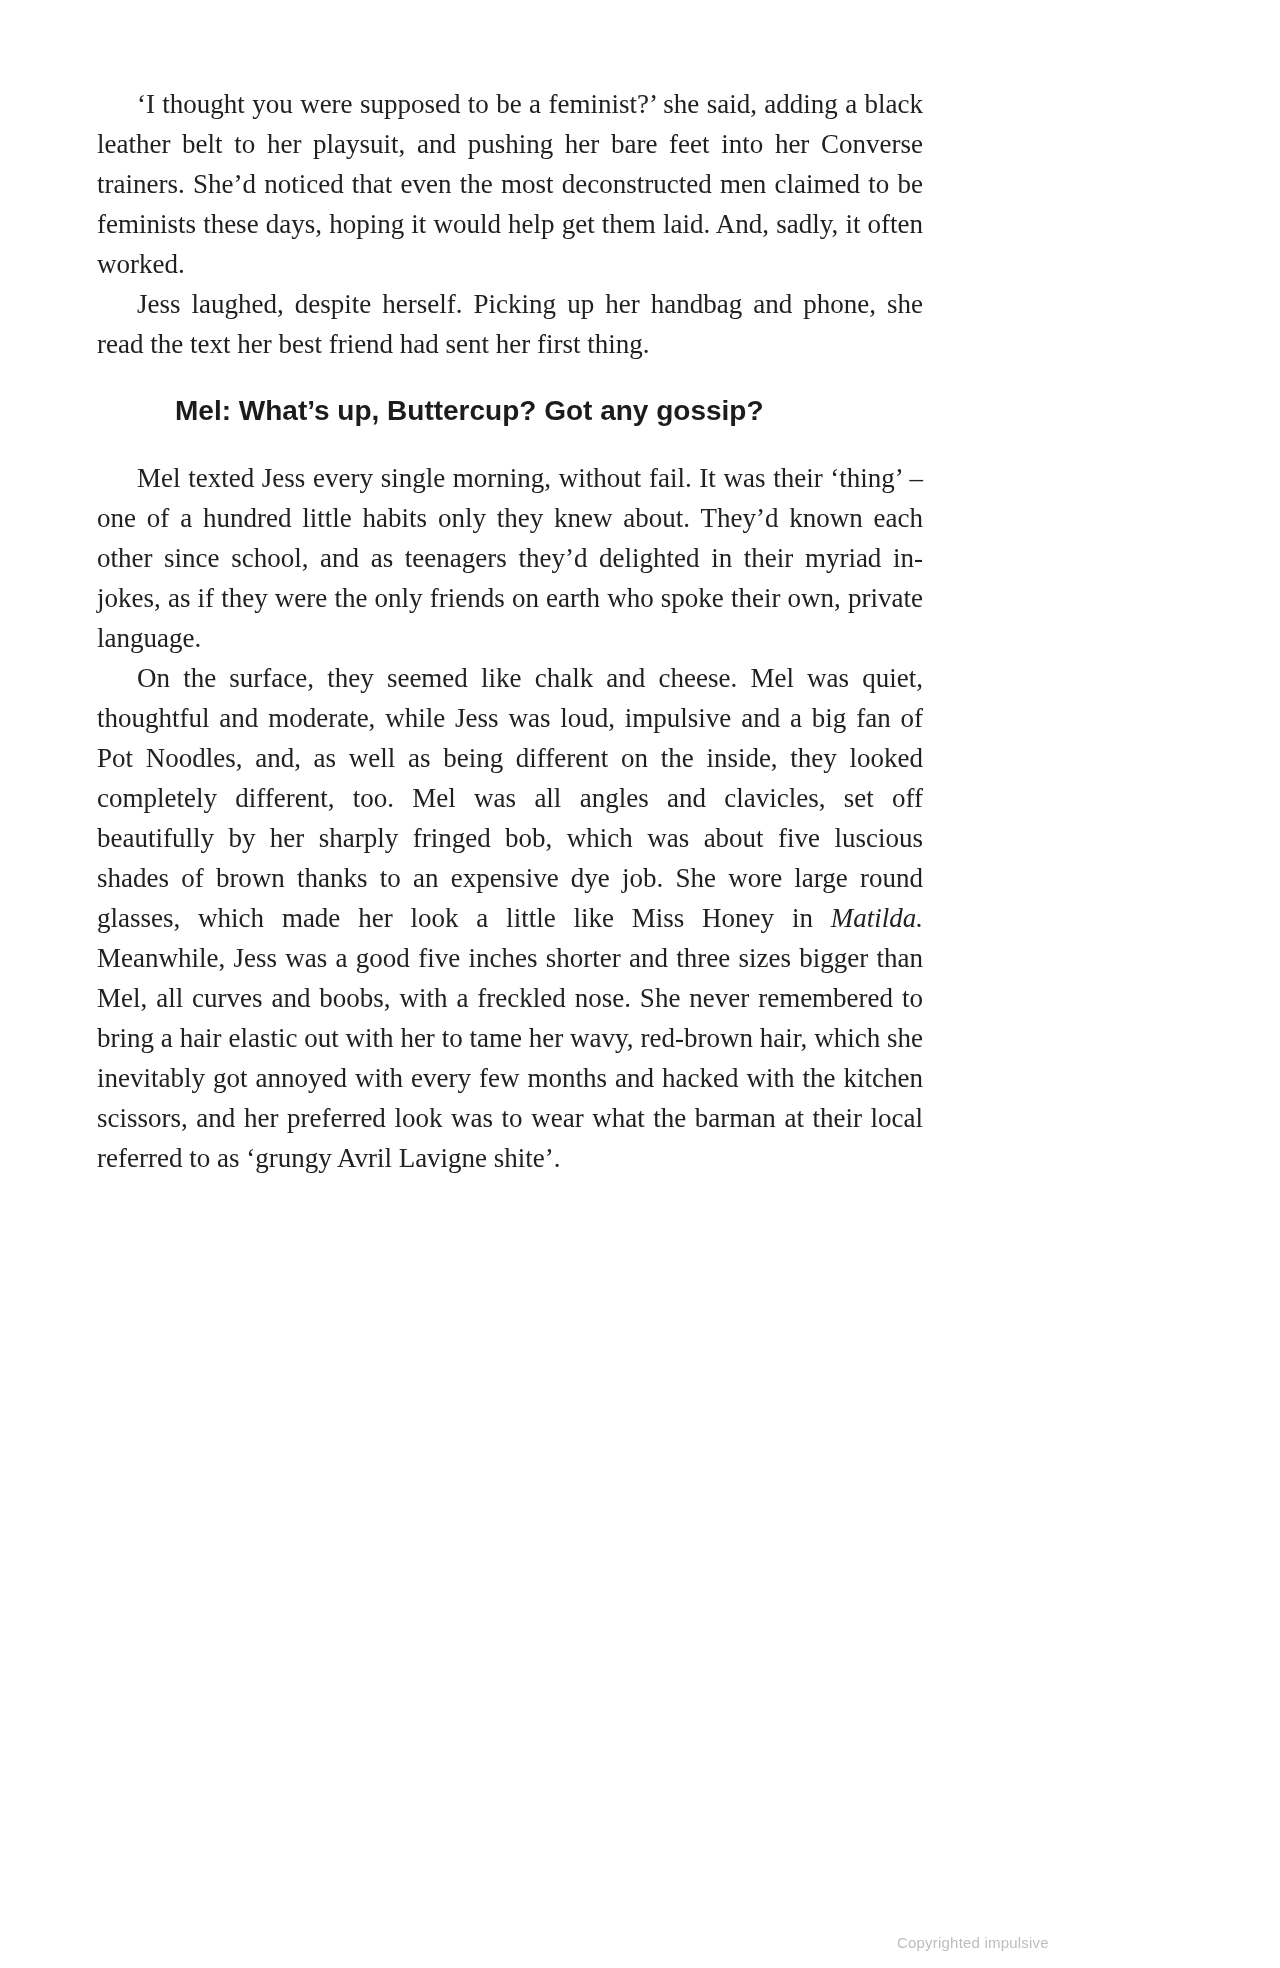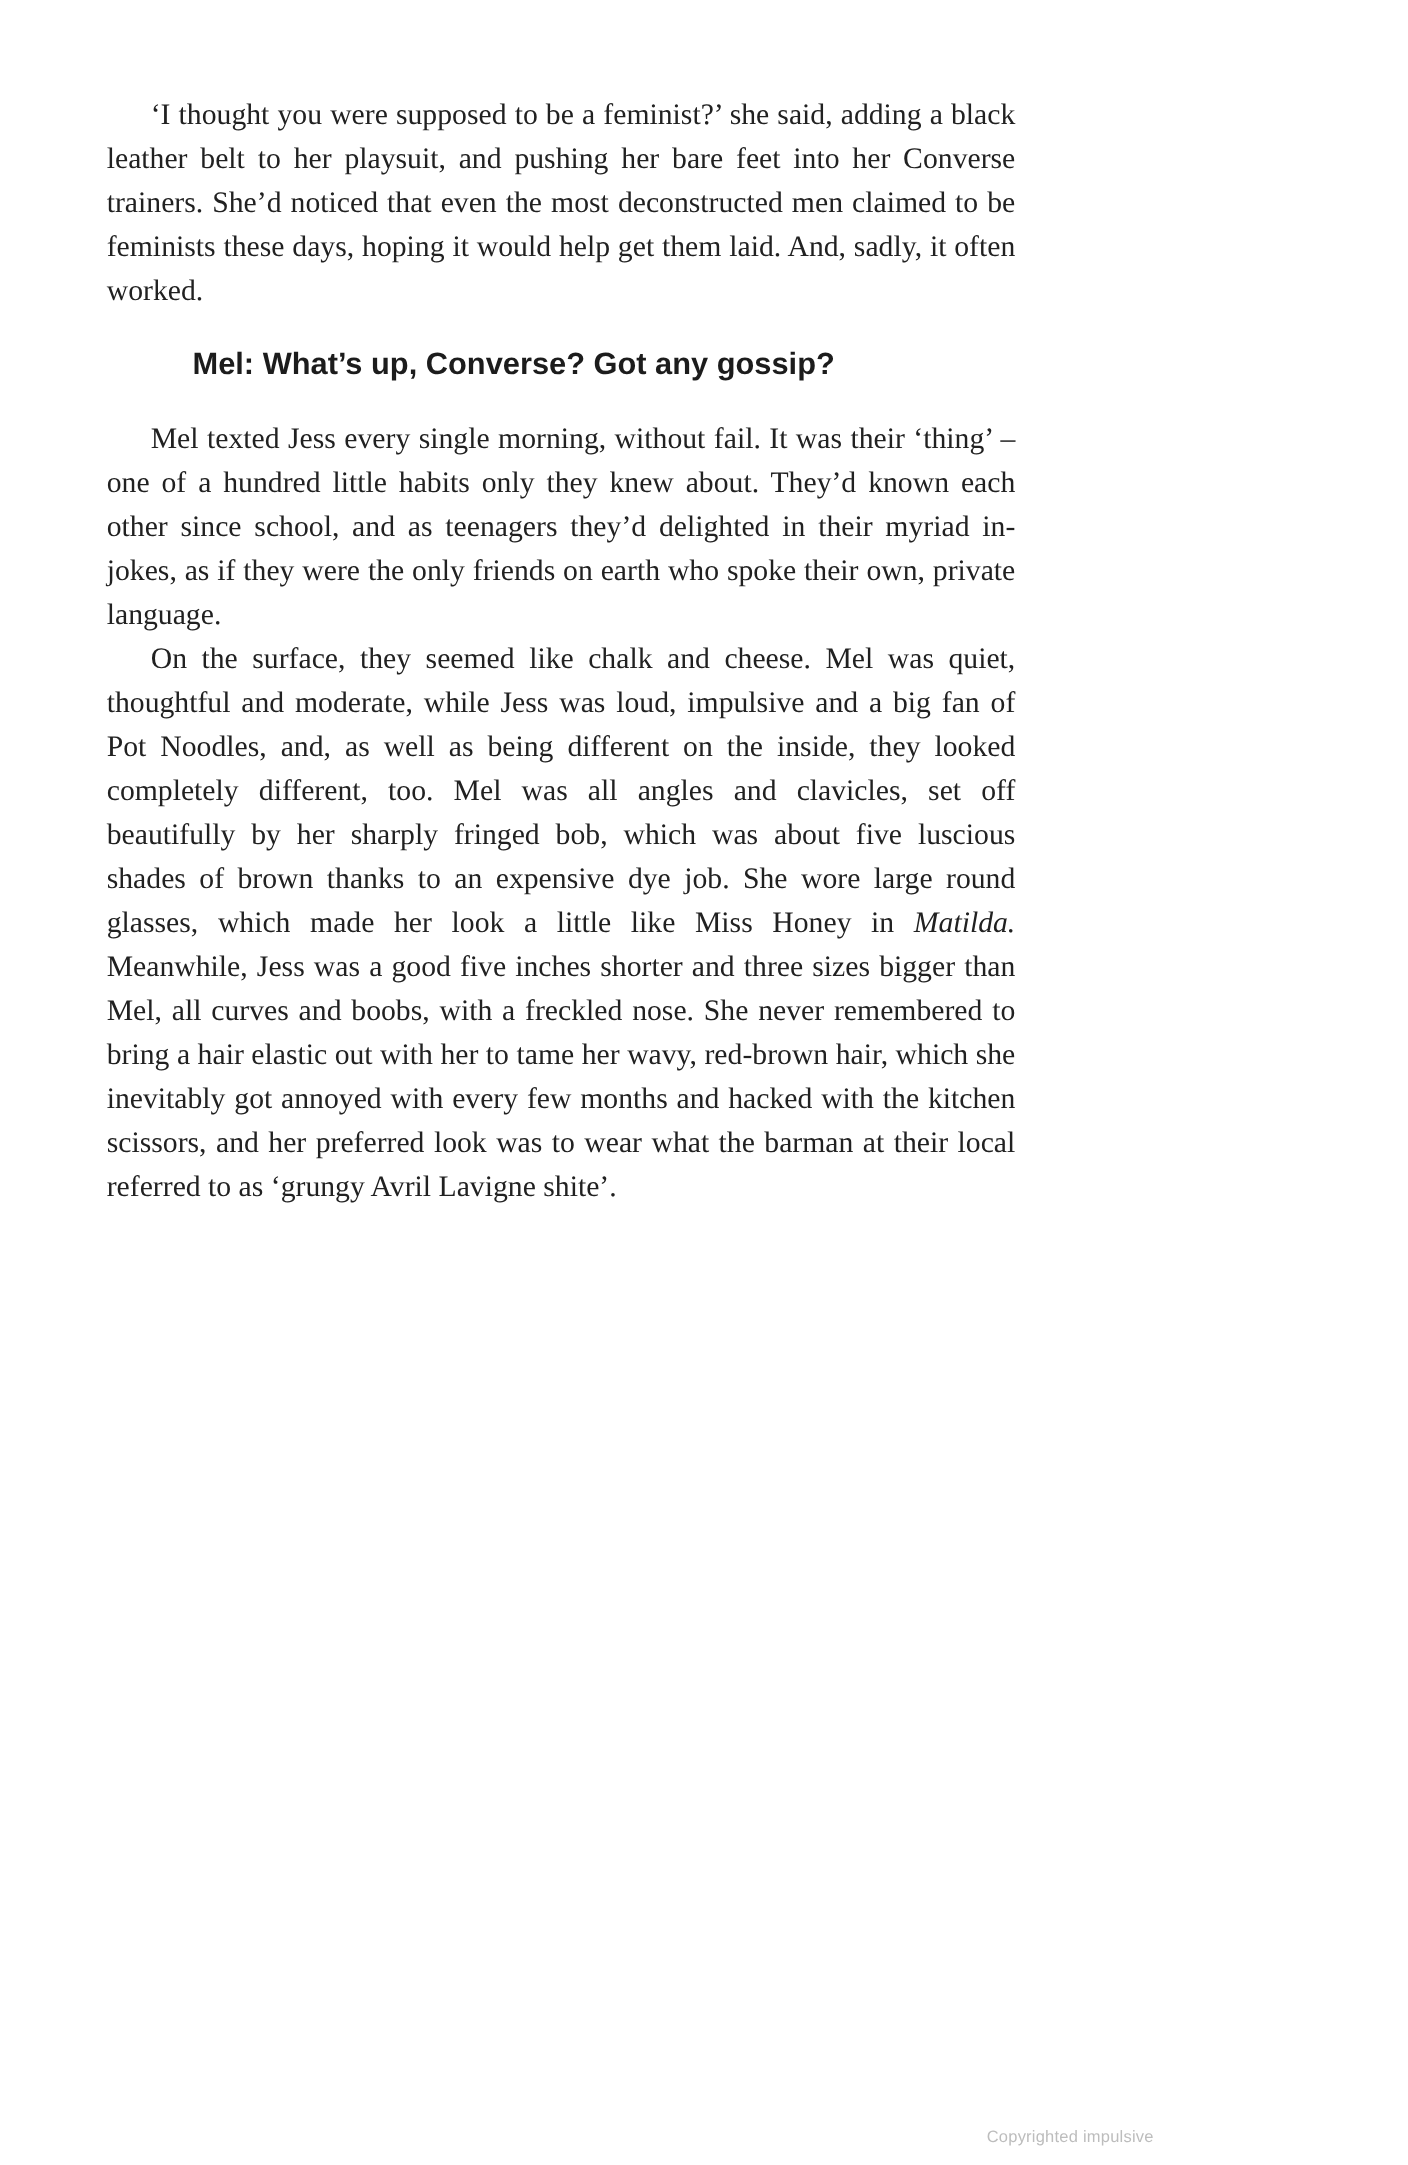--- a/index.html
+++ b/index.html
@@ -59,22 +59,23 @@
 </head>
 <body>
 
 <div class="page">
 
   <div class="text-block">
 
     <p class="para">‘I thought you were supposed to be a feminist?’ she said, adding a black leather belt to her playsuit, and pushing her bare feet into her Converse trainers. She’d noticed that even the most deconstructed men claimed to be feminists these days, hoping it would help get them laid. And, sadly, it often worked.</p>
 
 
+    <p class="para">Jess laughed, despite herself. Picking up her handbag and phone, she read the text her best friend had sent her first thing.</p>
 
-    <p class="message-line">Mel: What’s up, Converse? Got any gossip?</p>
+    <p class="message-line">Mel: What’s up, Buttercup? Got any gossip?</p>
 
     <p class="para">Mel texted Jess every single morning, without fail. It was their ‘thing’ – one of a hundred little habits only they knew about. They’d known each other since school, and as teenagers they’d delighted in their myriad in-jokes, as if they were the only friends on earth who spoke their own, private language.</p>
 
     <p class="para"><span>On the surface, they seemed like chalk and cheese. Mel was quiet, thoughtful and moderate, while Jess was loud, impulsive and a big fan of Pot Noodles, and, as well as being different on the inside, they looked completely different, too. Mel was all angles and clavicles, set off beautifully by her sharply fringed bob, which was about five luscious shades of brown thanks to an expensive dye job. She wore large round glasses, which made her look a little like Miss Honey in </span><em class="book-title-italic">Matilda.</em><span> Meanwhile, Jess was a good five inches shorter and three sizes bigger than Mel, all curves and boobs, with a freckled nose. She never remembered to bring a hair elastic out with her to tame her wavy, red-brown hair, which she inevitably got annoyed with every few months and hacked with the kitchen scissors, and her preferred look was to wear what the barman at their local referred to as ‘grungy Avril Lavigne shite’.</span></p>
 
   </div>
 
   <div class="copyright">Copyrighted impulsive</div>
 
 </div>

